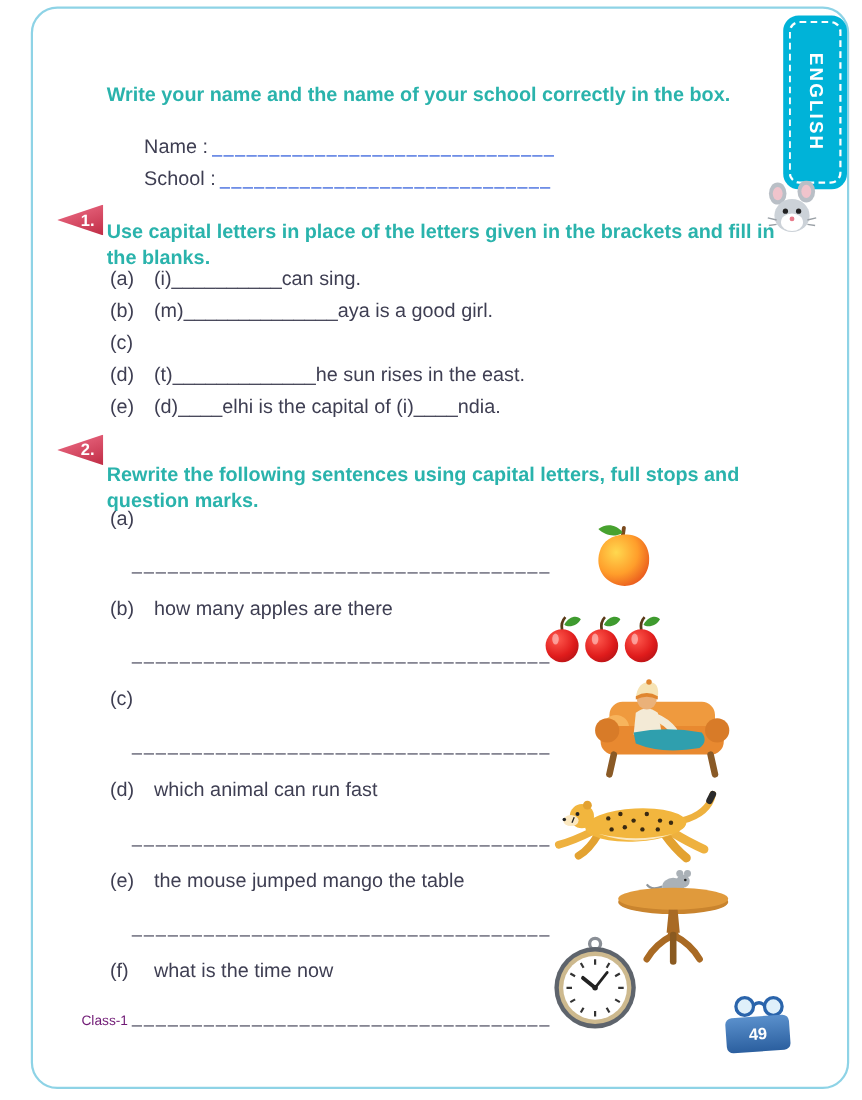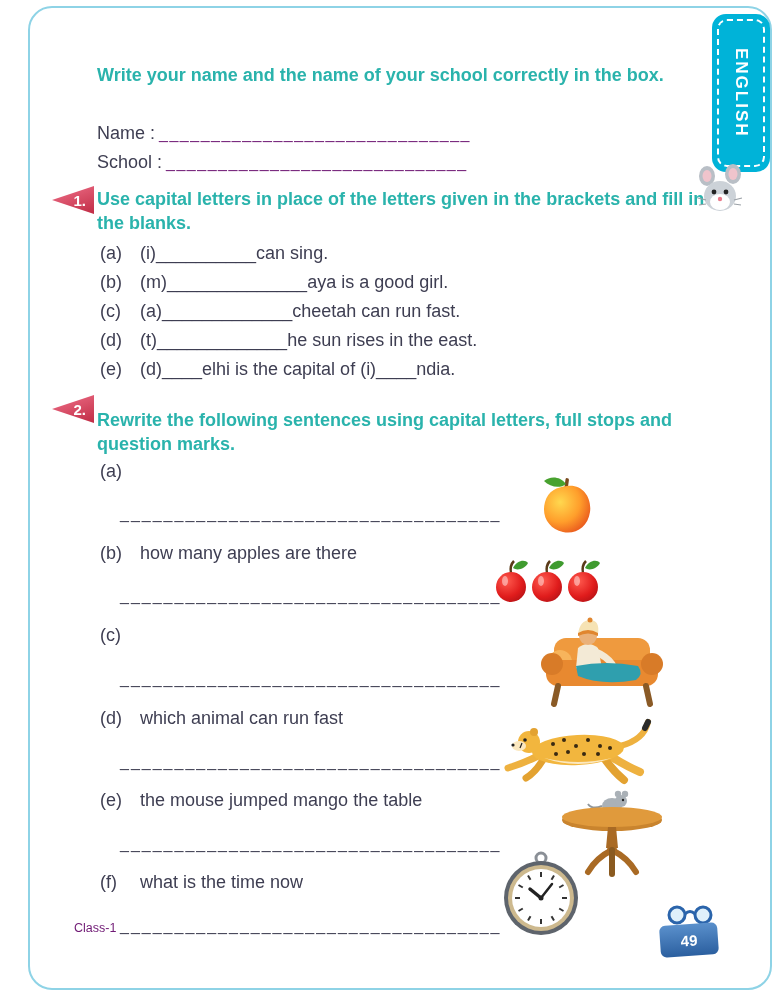--- a/index.html
+++ b/index.html
@@ -21,24 +21,25 @@
     content:""; position:absolute; inset:5px;
     border:2px dashed #fff; border-radius:10px;
   }
   .tab-text {
     writing-mode:vertical-rl; color:#fff; font-weight:bold;
     font-size:17px; letter-spacing:2px;
   }
   .teal-heading {
     position:absolute; color:#2ab3ac; font-size:18px; font-weight:bold;
     line-height:1.32;
+    margin-top:11px;
   }
   .fill-row { position:absolute; left:97px; font-size:18px; color:#3e3e52; }
-  .fill-row .lbl { margin-right:4px; }
-  .blank { letter-spacing:1.5px; font-size:16px; color:#701a75; }
+  .fill-row .lbl { margin-right:4px;margin-left:34px; }
+  .blank { letter-spacing:1.5px; font-size:16px; color:#1d4ed8; }
   .num-badge {
     position:absolute; left:52px; width:42px; height:28px;
     background:linear-gradient(160deg,#f0718a,#c02c45);
     clip-path:polygon(100% 0, 100% 100%, 0 50%);
     display:flex; align-items:center; justify-content:flex-end;
     padding-right:8px; z-index:2;
   }
   .num-badge span { color:#fff; font-weight:bold; font-size:15px; }
   .ex1-list { position:absolute; left:100px; top:239px; }
   .q-row { display:flex; font-size:18px; color:#3e3e52; line-height:29px; }
@@ -100,21 +101,20 @@
     <div class="q-row">
       <span class="q-label">(a)</span>
       <span class="q-text">(i)__________can sing.</span>
     </div>
     <div class="q-row">
       <span class="q-label">(b)</span>
       <span class="q-text">(m)______________aya is a good girl.</span>
     </div>
     <div class="q-row">
       <span class="q-label">(c)</span>
-      <span class="q-text">(a)_____________cheetah can run fast.</span>
     </div>
     <div class="q-row">
       <span class="q-label">(d)</span>
       <span class="q-text">(t)_____________he sun rises in the east.</span>
     </div>
     <div class="q-row">
       <span class="q-label">(e)</span>
       <span class="q-text">(d)____elhi is the capital of (i)____ndia.</span>
     </div>
   </div>

